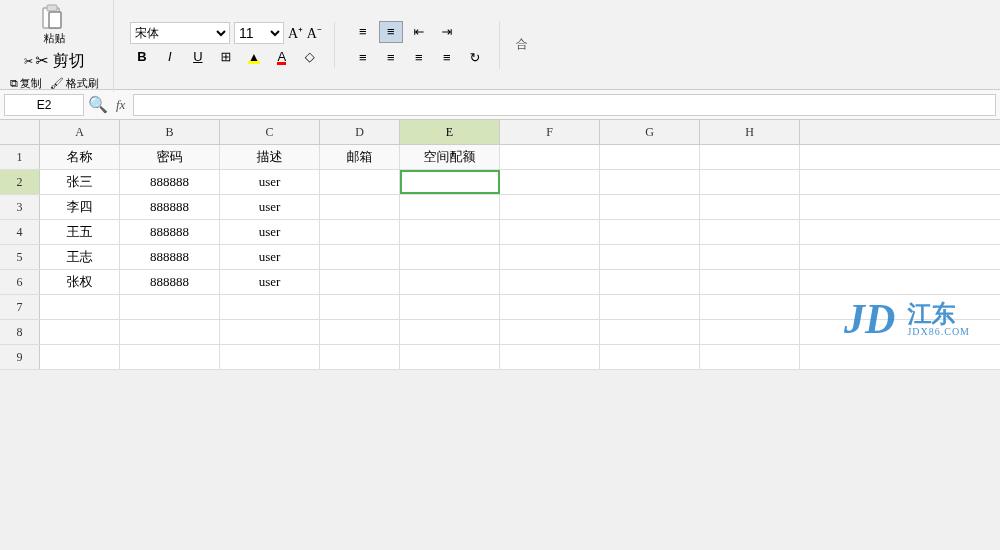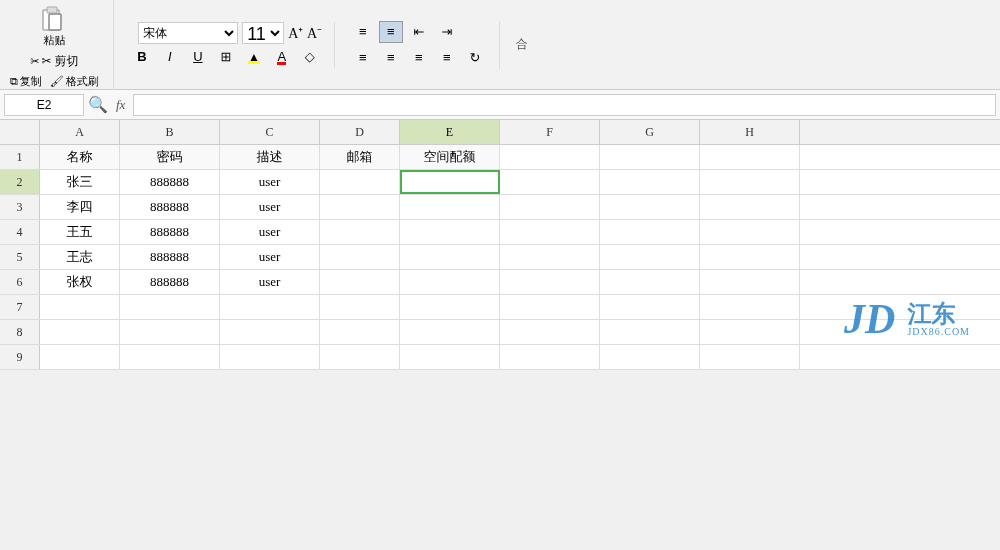--- a/index.html
+++ b/index.html
@@ -54,23 +54,23 @@
       gap: 2px;
     }
     .font-select {
       width: 100px;
       height: 22px;
       font-size: 12px;
       border: 1px solid #ccc;
       background: white;
     }
     .size-select {
-      width: 42px;
+      width: 50px;
       height: 22px;
-      font-size: 18px;
+      font-size: 14px;
       border: 1px solid #ccc;
       background: white;
     }
     .format-btn {
       width: 24px;
       height: 22px;
       border: 1px solid transparent;
       background: transparent;
       cursor: pointer;
       font-size: 13px;
@@ -242,36 +242,36 @@
           <rect x="4" y="8" width="16" height="20" rx="1" fill="white" stroke="#aaa" stroke-width="1.5"></rect>
           <rect x="8" y="5" width="10" height="6" rx="1" fill="#ddd" stroke="#aaa" stroke-width="1"></rect>
           <rect x="10" y="12" width="12" height="16" rx="1" fill="white" stroke="#888" stroke-width="1.5"></rect>
         </svg>
       </div>
       <span>粘贴</span>
     </div>
     <div class="toolbar-row">
       <div class="toolbar-small-btn">
         <span>✂</span>
-        <span style="font-size:12px">✂ 剪切</span>
+        <span style="font-size:16px">✂ 剪切</span>
       </div>
     </div>
     <div class="toolbar-row">
       <div class="toolbar-small-btn">
         <span>⧉</span>
         <span style="font-size:11px">复制</span>
       </div>
       <div class="toolbar-small-btn">
         <span>🖌</span>
         <span style="font-size:11px">格式刷</span>
       </div>
     </div>
   </div>
 
-  <div class="toolbar-section" style="align-items:flex-end; ">
+  <div class="toolbar-section" style="align-items:center; ">
     <div class="toolbar-row">
       <select class="font-select">
         <option>宋体</option>
       </select>
       <select class="size-select">
         <option>11</option>
       </select>
       <span style="font-size:14px; cursor:pointer;">A⁺</span>
       <span style="font-size:14px; cursor:pointer;">A⁻</span>
     </div>

